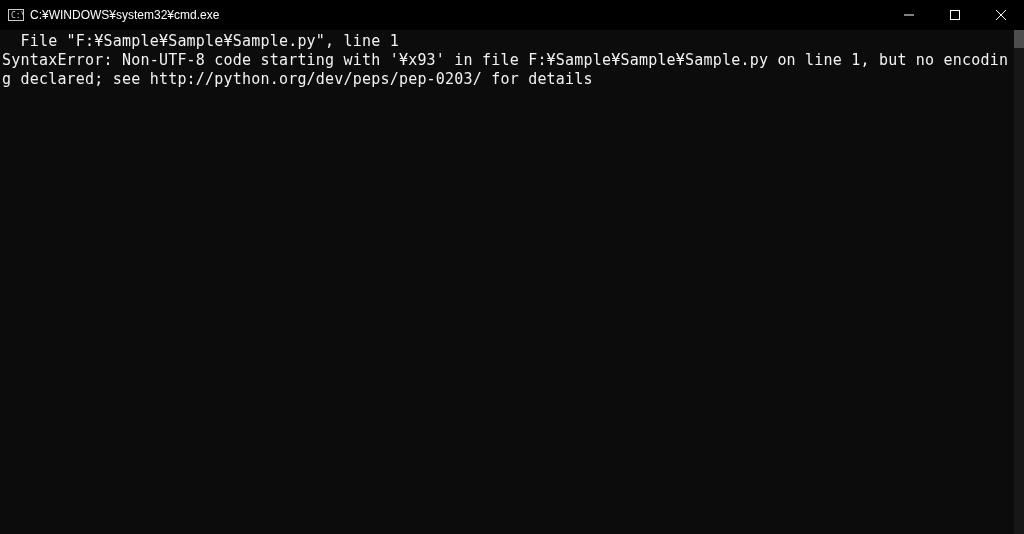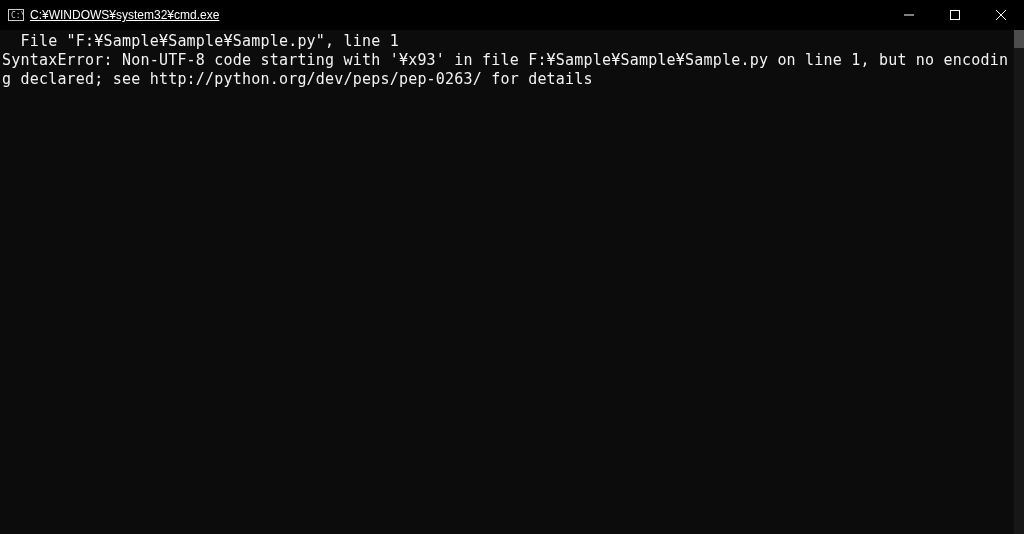--- a/index.html
+++ b/index.html
@@ -27,21 +27,20 @@
     height: 12px;
     margin-left: 8px;
     margin-right: 6px;
     display: inline-flex;
     align-items: center;
     justify-content: center;
   }
   .titlebar-title {
     flex: 0 0 auto;
     white-space: nowrap;
-    text-decoration: underline;
   }
   .titlebar-spacer { flex: 1 1 auto; }
   .titlebar-buttons {
     display: flex;
     height: 100%;
   }
   .titlebar-btn {
     width: 46px;
     height: 100%;
     display: flex;
@@ -113,17 +112,17 @@
     <div class="titlebar-btn close">
       <svg width="10" height="10" viewBox="0 0 10 10">
         <line x1="0" y1="0" x2="10" y2="10" stroke="#fff" stroke-width="1"></line>
         <line x1="10" y1="0" x2="0" y2="10" stroke="#fff" stroke-width="1"></line>
       </svg>
     </div>
   </div>
 </div>
 
 <div class="terminal-wrap">
-  <div class="terminal" id="terminal-content"><div>  File "F:¥Sample¥Sample¥Sample.py", line 1</div><div>SyntaxError: Non-UTF-8 code starting with '¥x93' in file F:¥Sample¥Sample¥Sample.py on line 1, but no encoding declared; see http://python.org/dev/peps/pep-0263/ for details</div></div>
+  <div class="terminal" id="terminal-content"><div>  File "F:¥Sample¥Sample¥Sample.py", line 1</div><div>SyntaxError: Non-UTF-8 code starting with '¥x93' in file F:¥Sample¥Sample¥Sample.py on line 1, but no encoding declared; see http://python.org/dev/peps/pep-0203/ for details</div></div>
   <div class="scrollbar">
     <div class="scroll-thumb"></div>
   </div>
 </div>
 
 </body></html>

